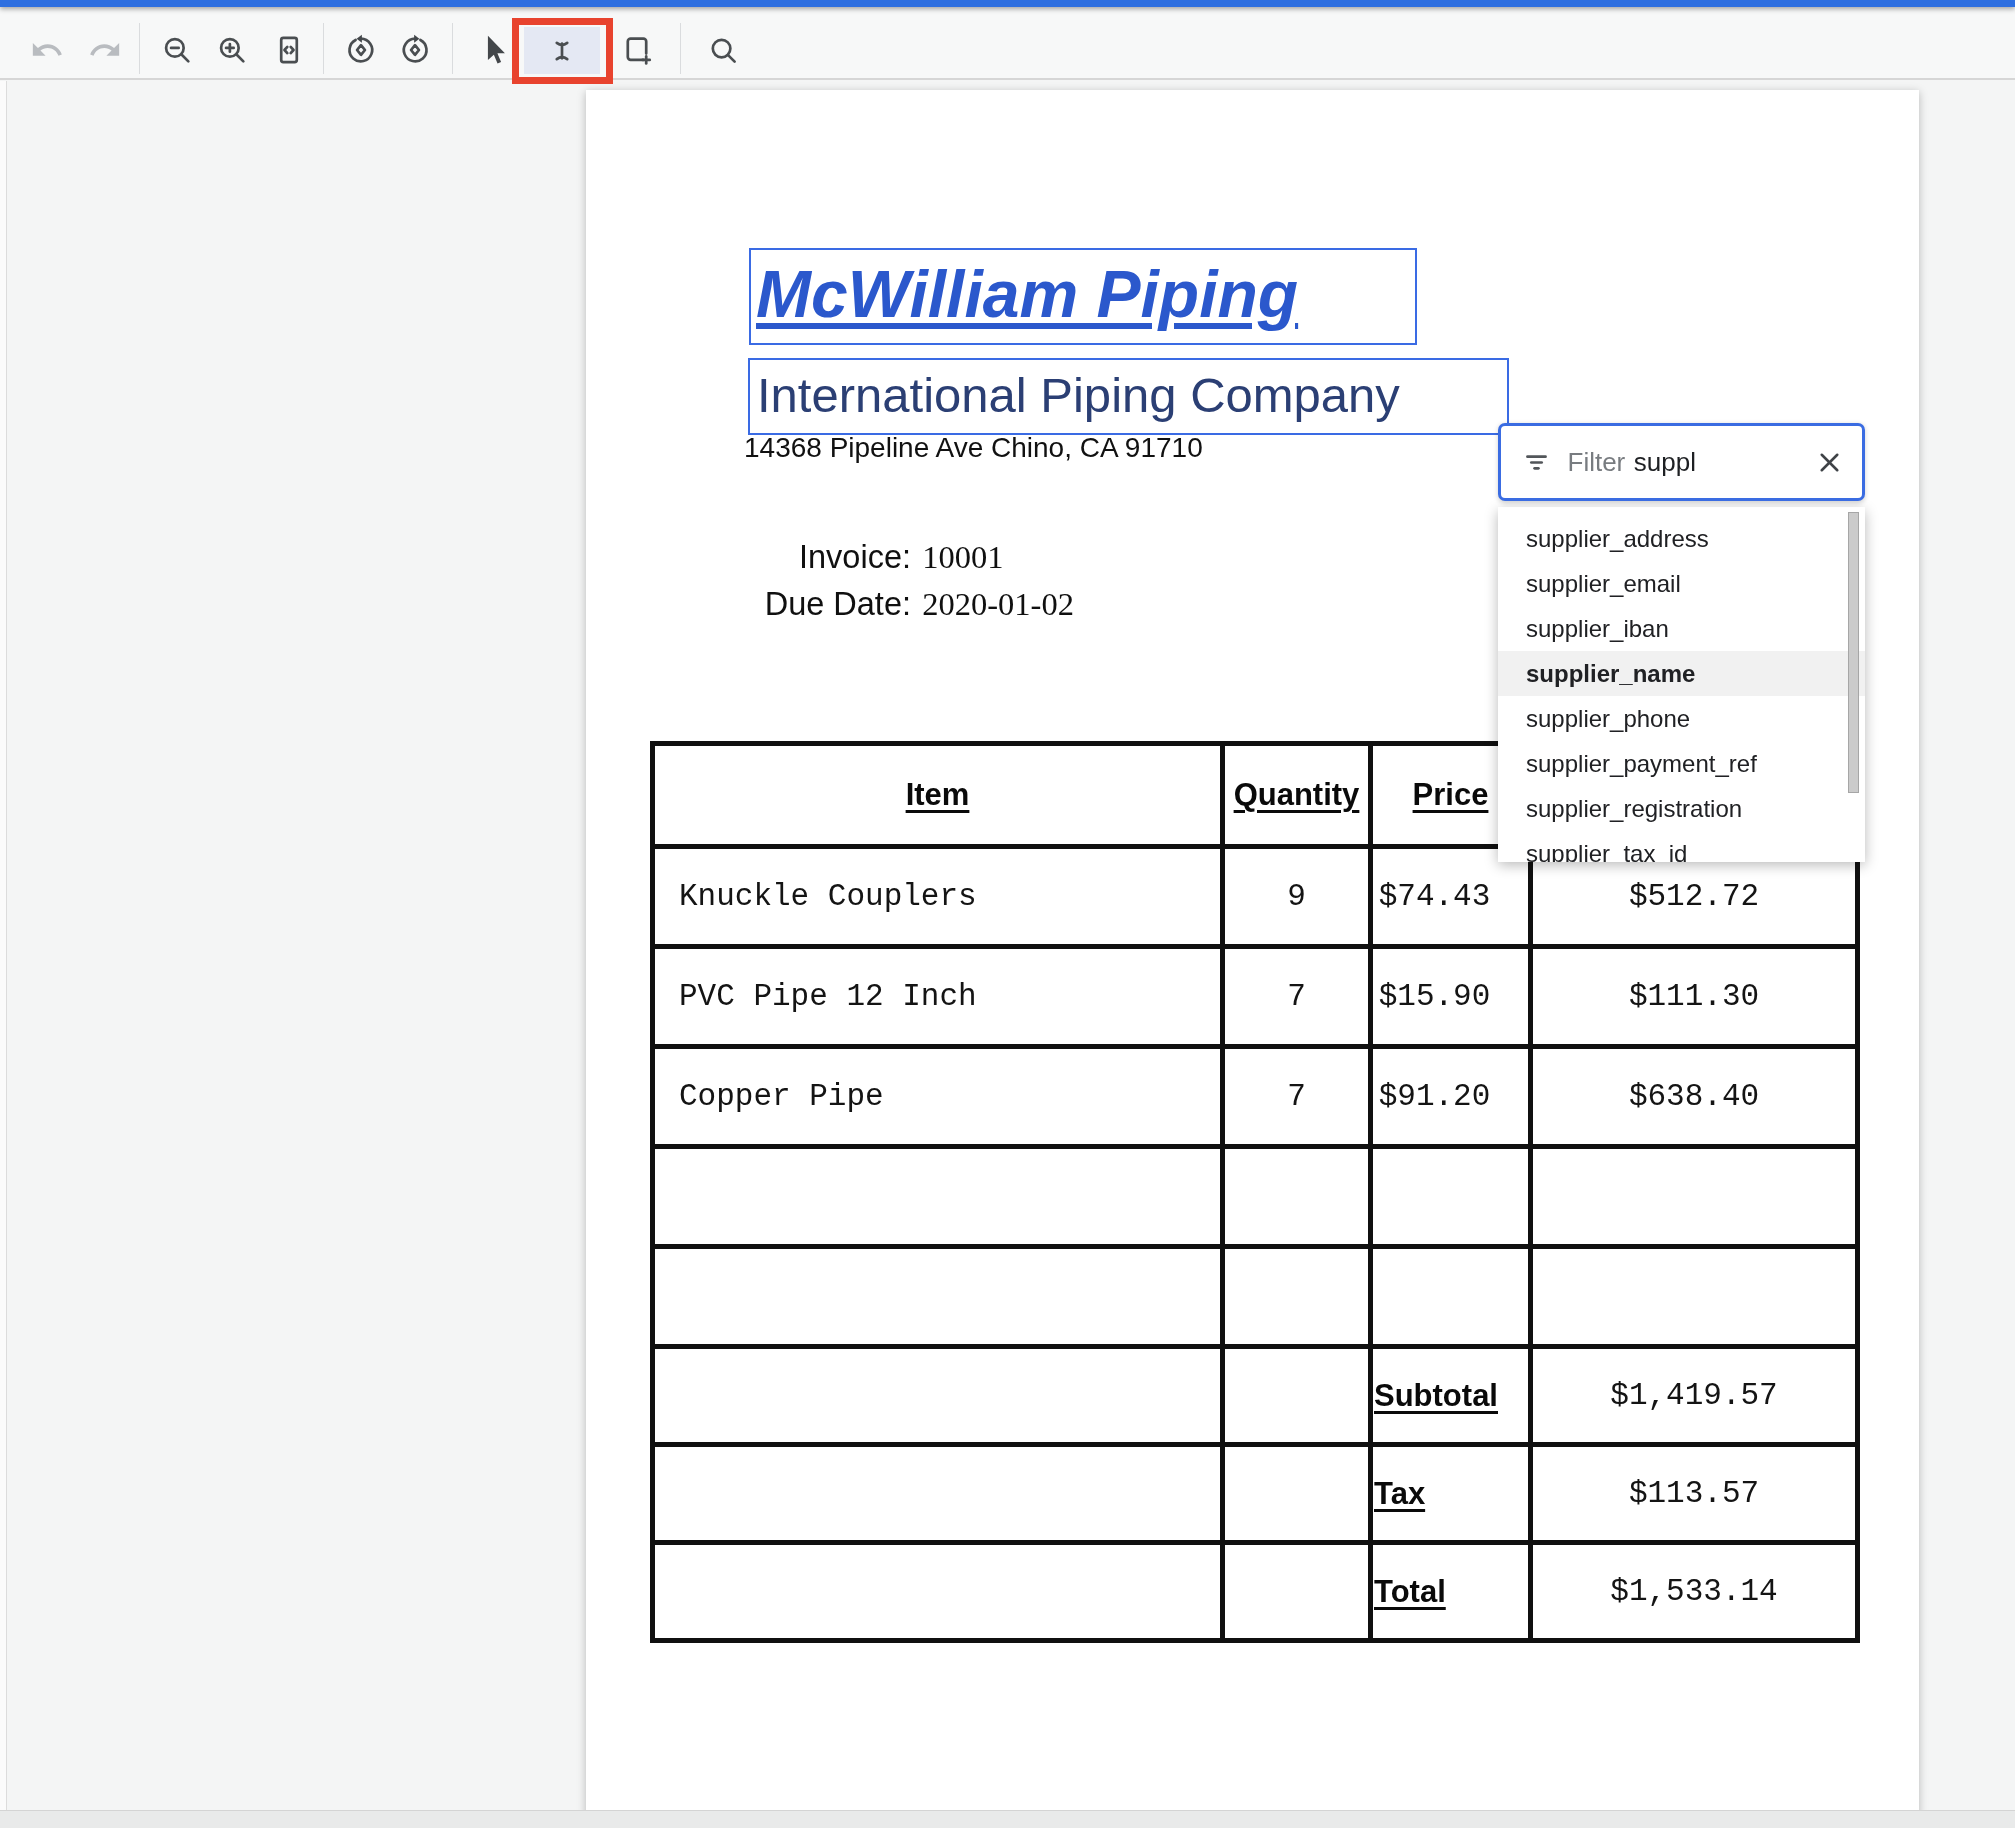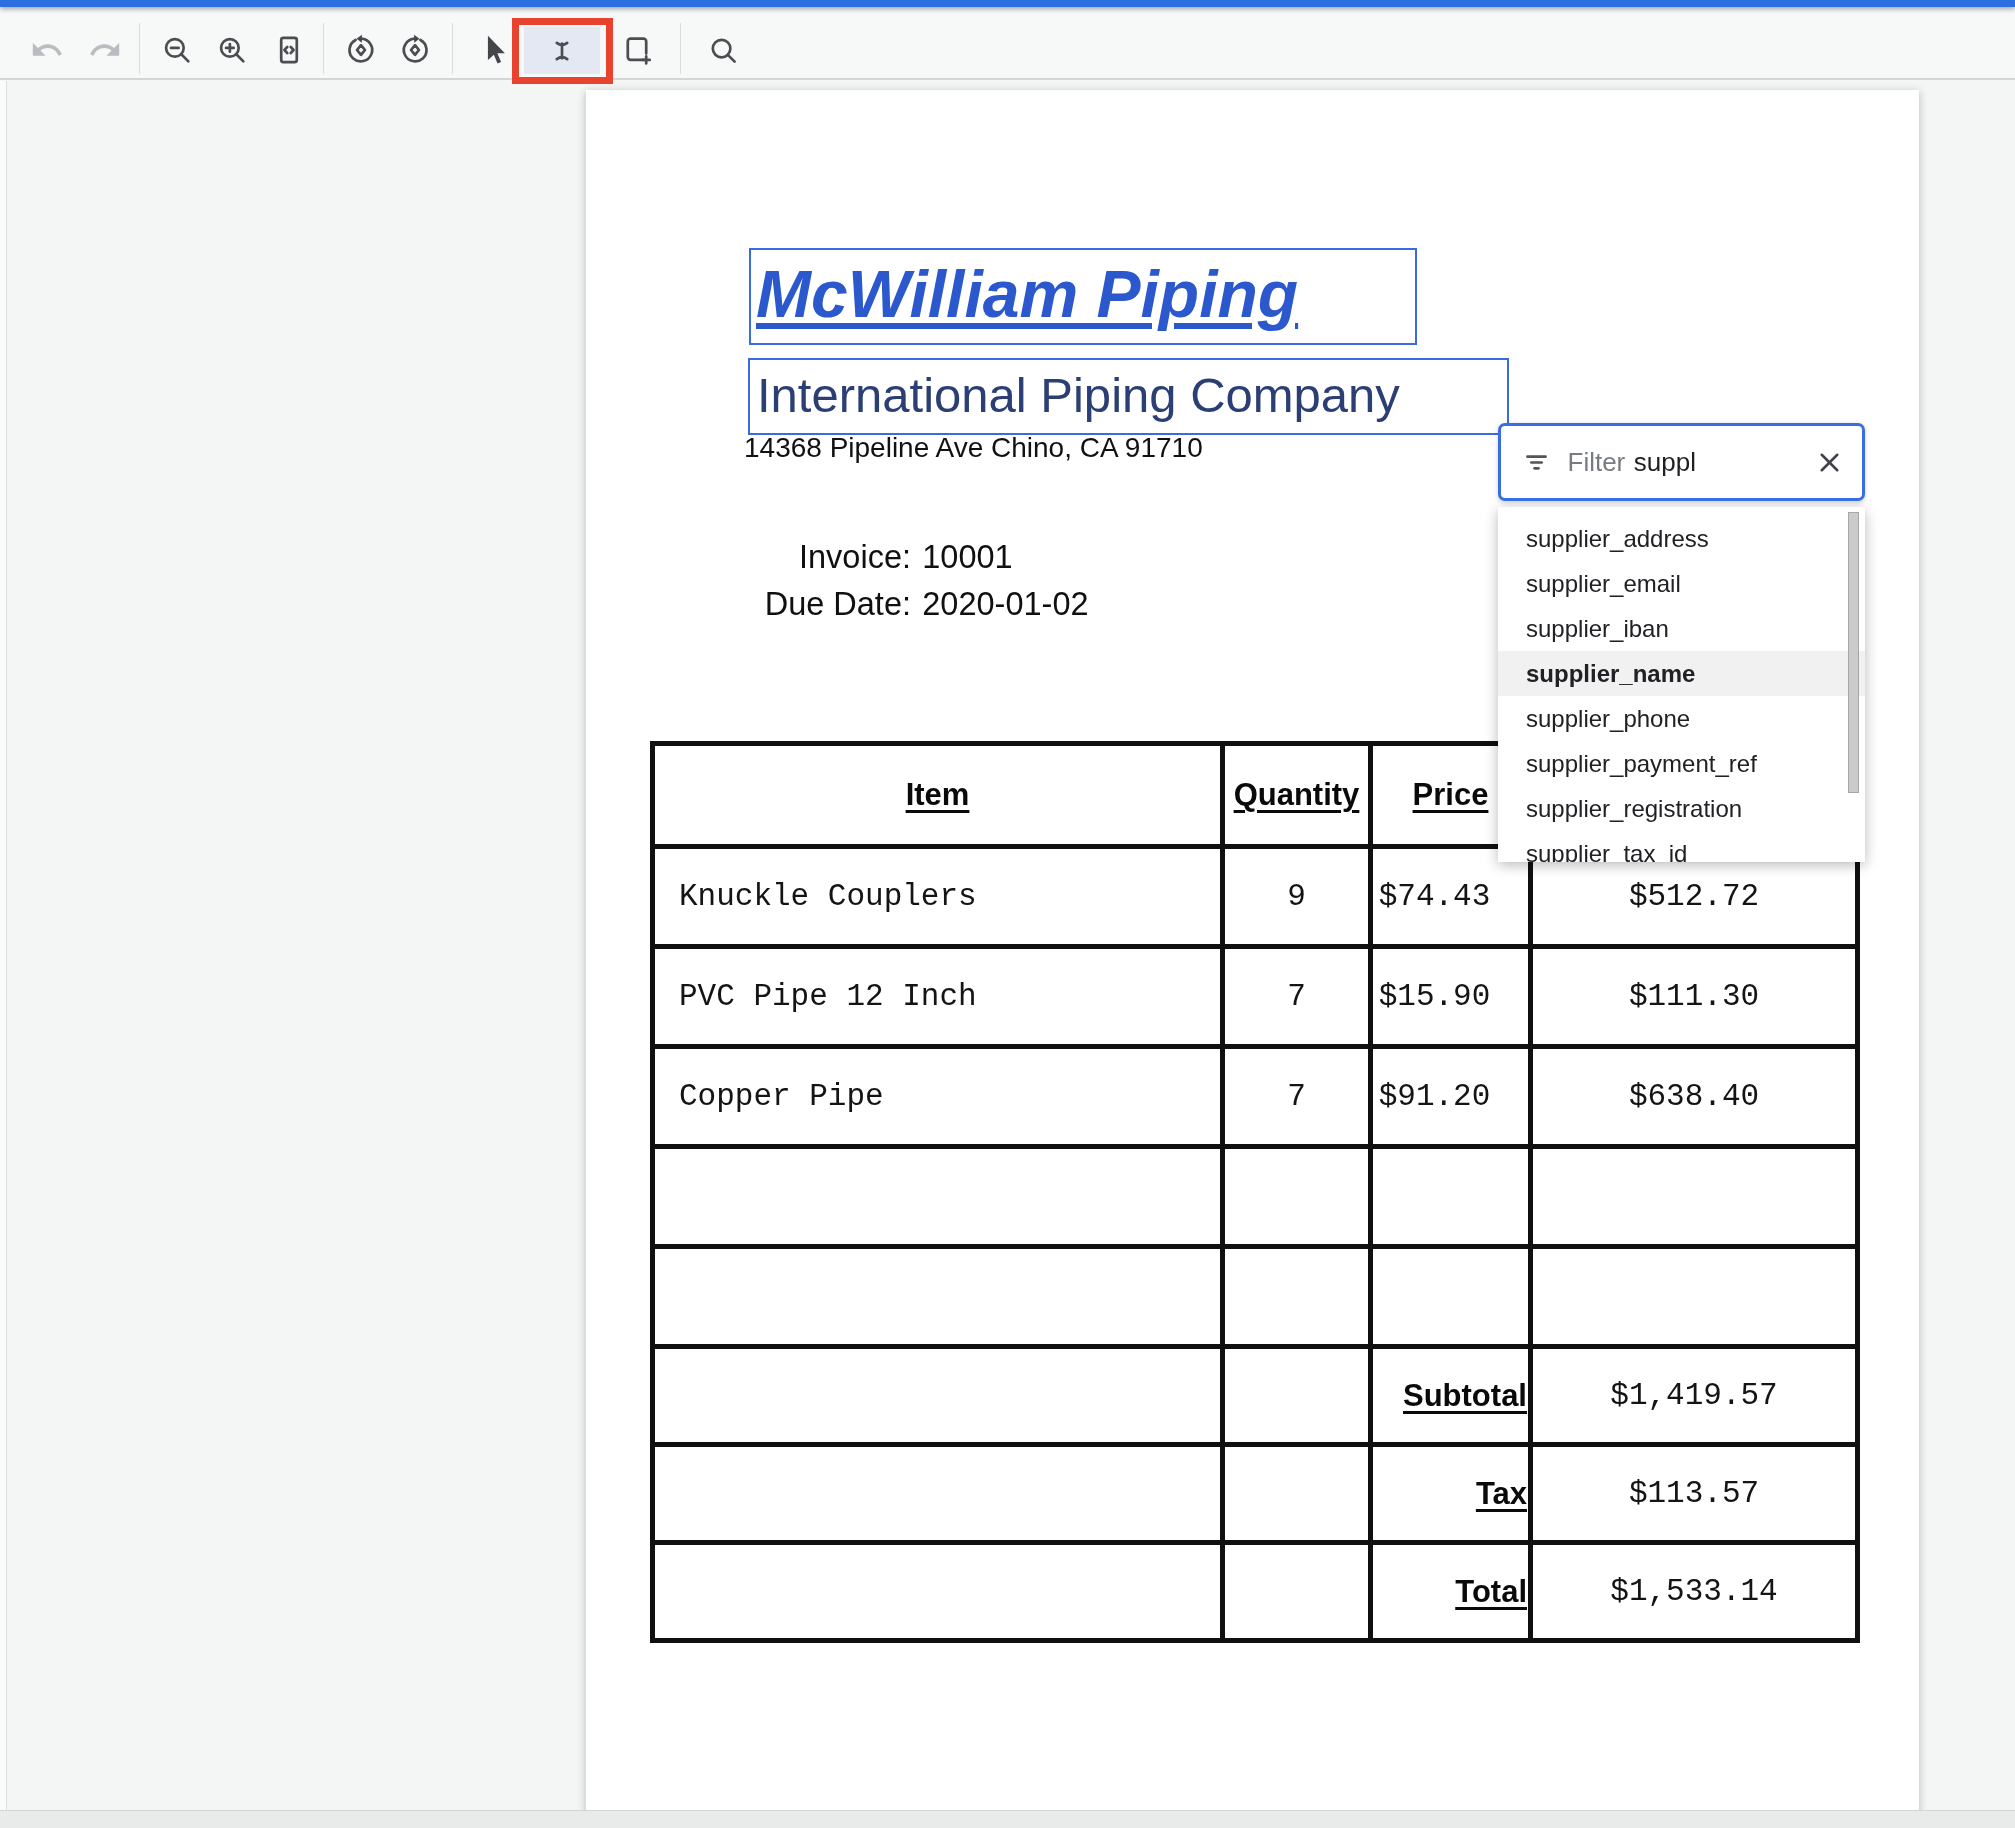--- a/index.html
+++ b/index.html
@@ -39,34 +39,34 @@
   .doc-title span{display:block;padding-left:5px;font-size:66px;line-height:89px;
         font-weight:bold;font-style:italic;color:#2b58cc;white-space:nowrap;
         text-decoration:underline;text-decoration-thickness:6.4px;text-underline-offset:5.7px;}
   .doc-subtitle{left:162px;top:268px;width:757px;height:73px;}
   .doc-subtitle span{display:block;padding-left:7px;font-size:49px;line-height:71px;
         color:#2b3f74;white-space:nowrap;}
   .doc-address{position:absolute;left:158px;top:342px;font-size:28px;color:#111;white-space:nowrap;}
   .meta{position:absolute;left:106px;top:444px;font-size:32.5px;color:#101010;}
   .meta .mrow{display:flex;line-height:47px;}
   .meta .mlabel{display:inline-block;width:219px;text-align:right;font-weight:500;}
-  .meta .mval{margin-left:11.3px;font-family:Liberation Sans, sans-serif;}
+  .meta .mval{margin-left:11.3px;font-family:Liberation Serif, serif;}
 
   
   .inv-wrap{position:absolute;left:64px;top:651px;}
   table.inv{border-collapse:collapse;table-layout:fixed;width:1206px;}
   table.inv th,table.inv td{border:5px solid #101010;vertical-align:middle;overflow:hidden;}
   table.inv th{font-size:31px;font-weight:bold;text-align:center;
         text-decoration:underline;text-decoration-thickness:2.8px;text-underline-offset:5px;color:#0a0a0a;}
   td.mono{font-family:"Liberation Mono",monospace;font-size:31px;color:#141414;}
   td.c-item{padding-left:24px;text-align:left;}
   td.c-qty{text-align:center;}
   td.c-price{padding-left:5.7px;text-align:left;}
   td.c-total{text-align:center;}
-  td.sumlabel{font-family:"Liberation Sans",sans-serif;font-size:31px;font-weight:bold;text-align:right;
+  td.sumlabel{font-family:"Liberation Sans",sans-serif;font-size:31px;font-weight:bold;text-align:left;
         text-decoration:underline;text-decoration-thickness:2.8px;text-underline-offset:5px;color:#0a0a0a;}
 
   
   .filter-box{position:absolute;left:1498px;top:423px;width:367px;height:78px;background:#fff;
         border:3.5px solid #3a6ce2;border-radius:7px;box-sizing:border-box;z-index:60;
         display:flex;align-items:center;box-shadow:0 1.4px 5.7px rgba(0,0,0,.18);}
   .filter-box svg.funnel{width:31px;height:31px;margin-left:20px;flex:0 0 auto;}
   .filter-text{margin-left:15.5px;font-size:26px;white-space:nowrap;flex:1 1 auto;}
   .filter-prefix{color:#787c80;}
   .filter-value{color:#1e2023;margin-left:8.5px;}

